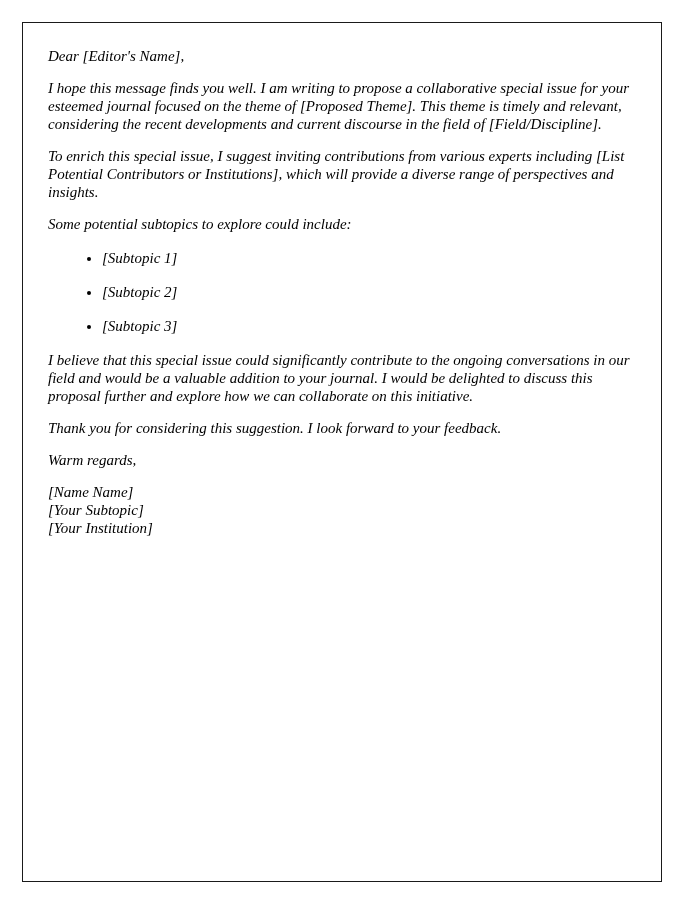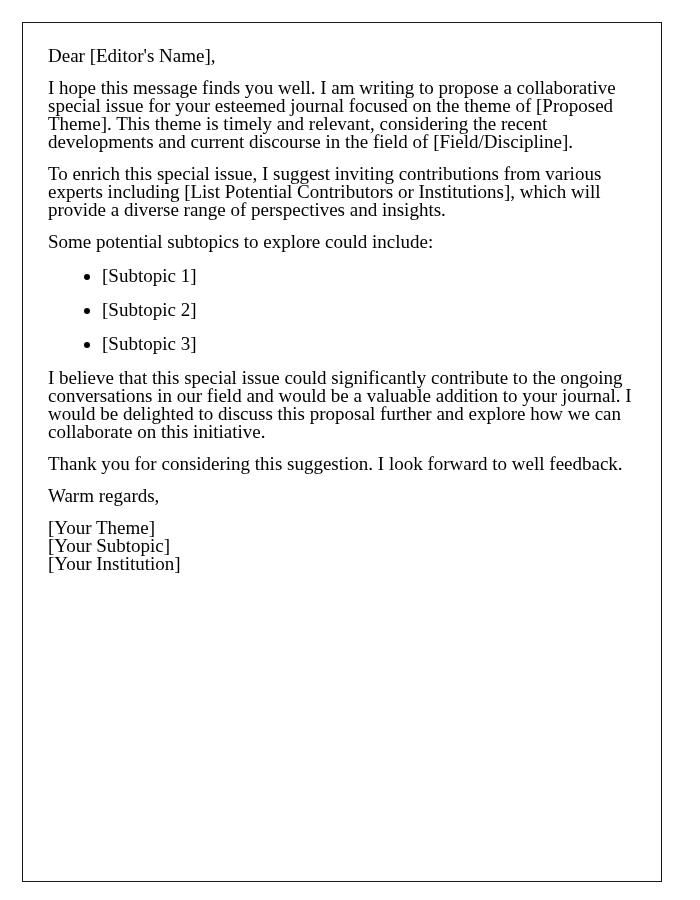--- a/index.html
+++ b/index.html
@@ -27,23 +27,24 @@
     box-sizing: border-box;
     border: 1px solid #1a1a1a;
     background: #ffffff;
   }
 
   #letter-body {
     position: absolute;
     left: 25px;
     top: 24px;
     width: 589px;
-    font-size: 19px;
+    font-size: 15px;
     line-height: 18px;
     text-align: left;
+    font-style: italic;
   }
 
   .para {
     margin: 0 0 14px 0;
     padding: 0;
   }
 
   .para:last-child {
     margin-bottom: 0;
   }
@@ -88,24 +89,24 @@
     <p class="para">Some potential subtopics to explore could include:</p>
 
     <ul class="subtopic-list">
       <li>[Subtopic 1]</li>
       <li>[Subtopic 2]</li>
       <li>[Subtopic 3]</li>
     </ul>
 
     <p class="para">I believe that this special issue could significantly contribute to the ongoing conversations in our field and would be a valuable addition to your journal. I would be delighted to discuss this proposal further and explore how we can collaborate on this initiative.</p>
 
-    <p class="para">Thank you for considering this suggestion. I look forward to well feedback.</p>
+    <p class="para">Thank you for considering this suggestion. I look forward to your feedback.</p>
 
     <p class="para">Warm regards,</p>
 
     <div class="signature-block">
-      <span class="signature-line">[Your Theme]</span>
+      <span class="signature-line">[Name Name]</span>
       <span class="signature-line">[Your Subtopic]</span>
       <span class="signature-line">[Your Institution]</span>
     </div>
 
   </div>
 </div>
 
 </body></html>

